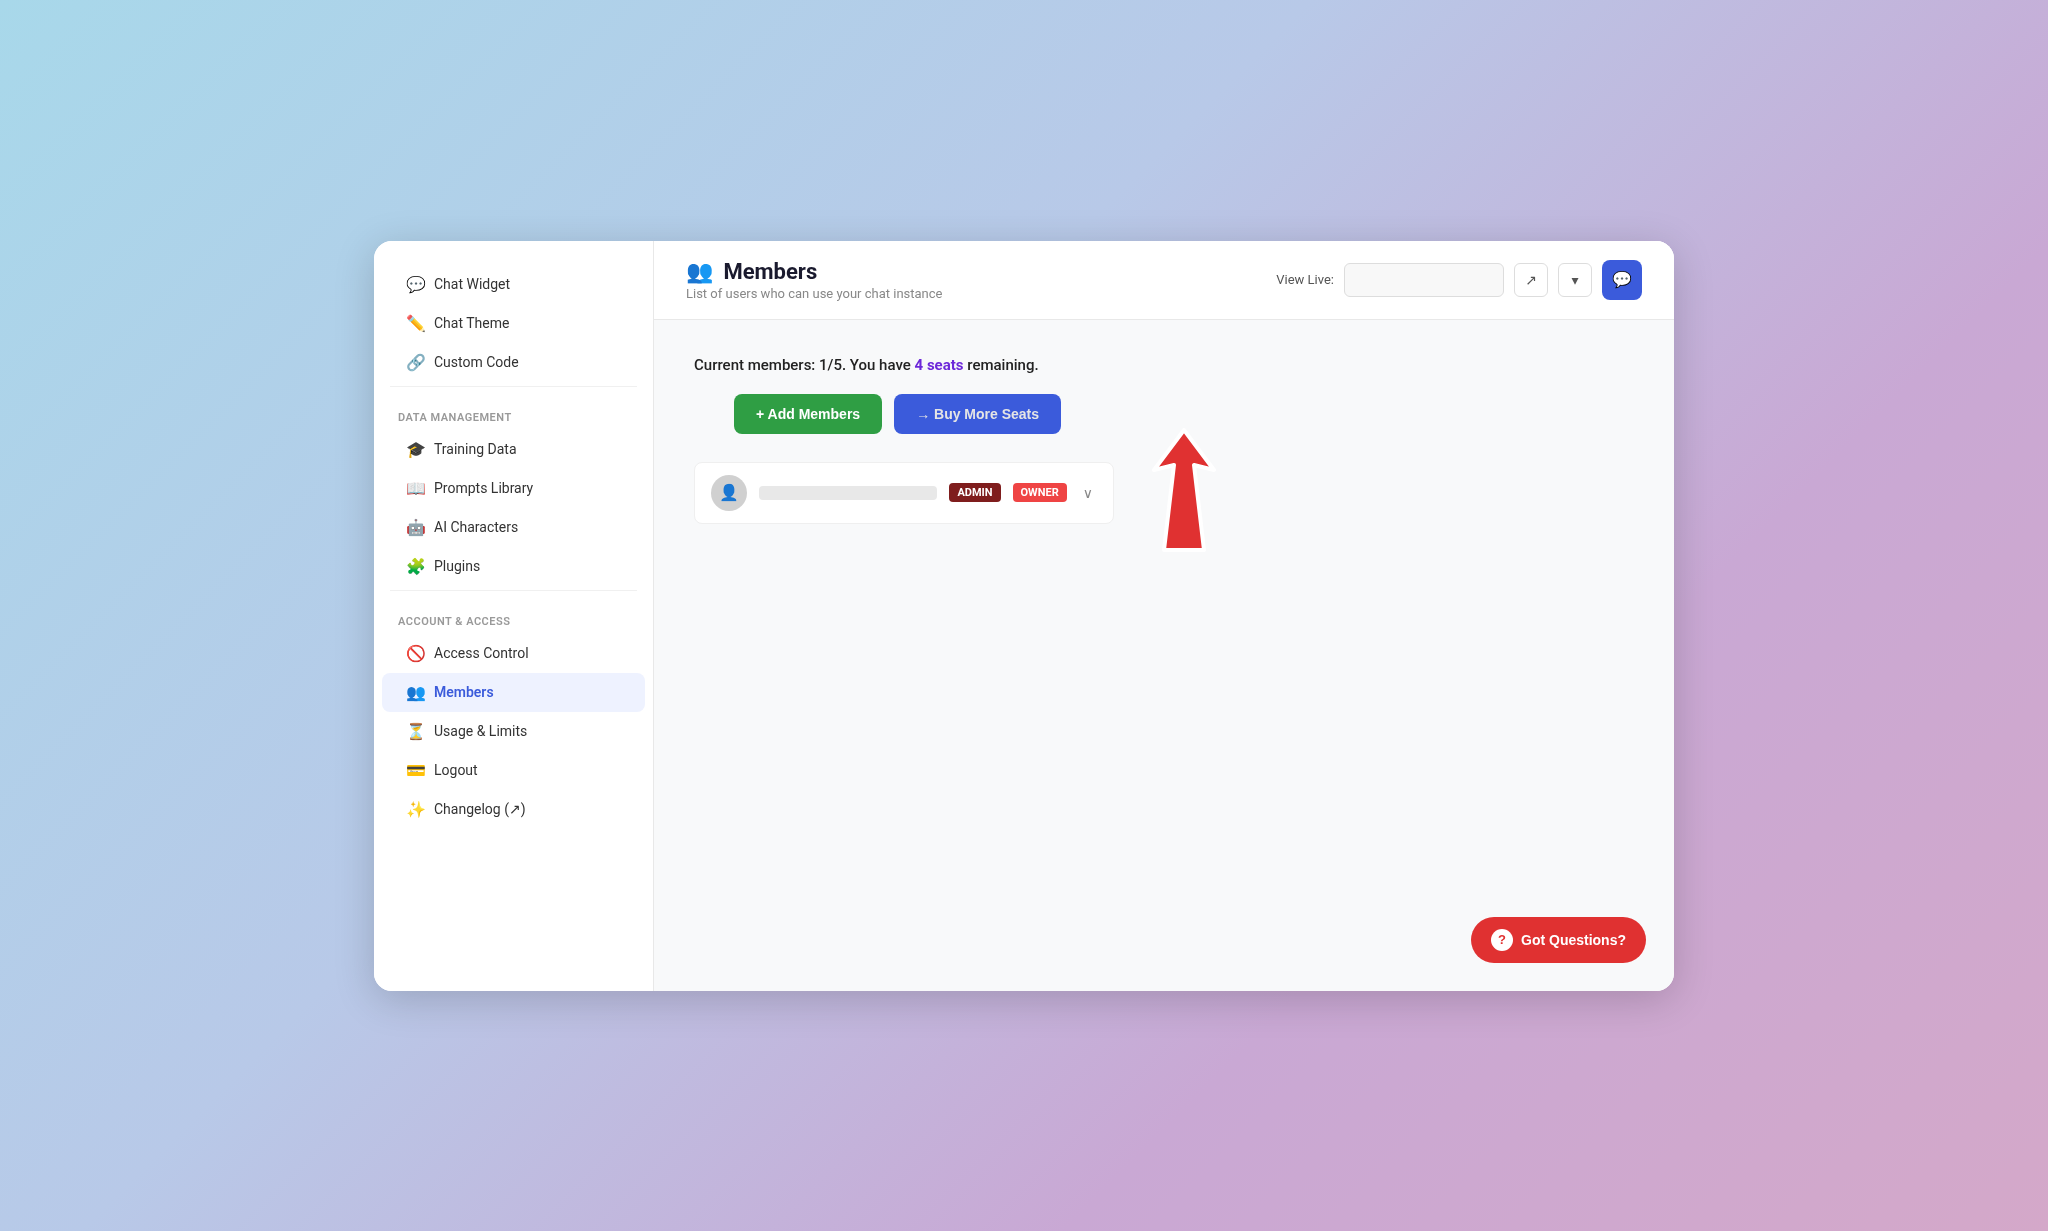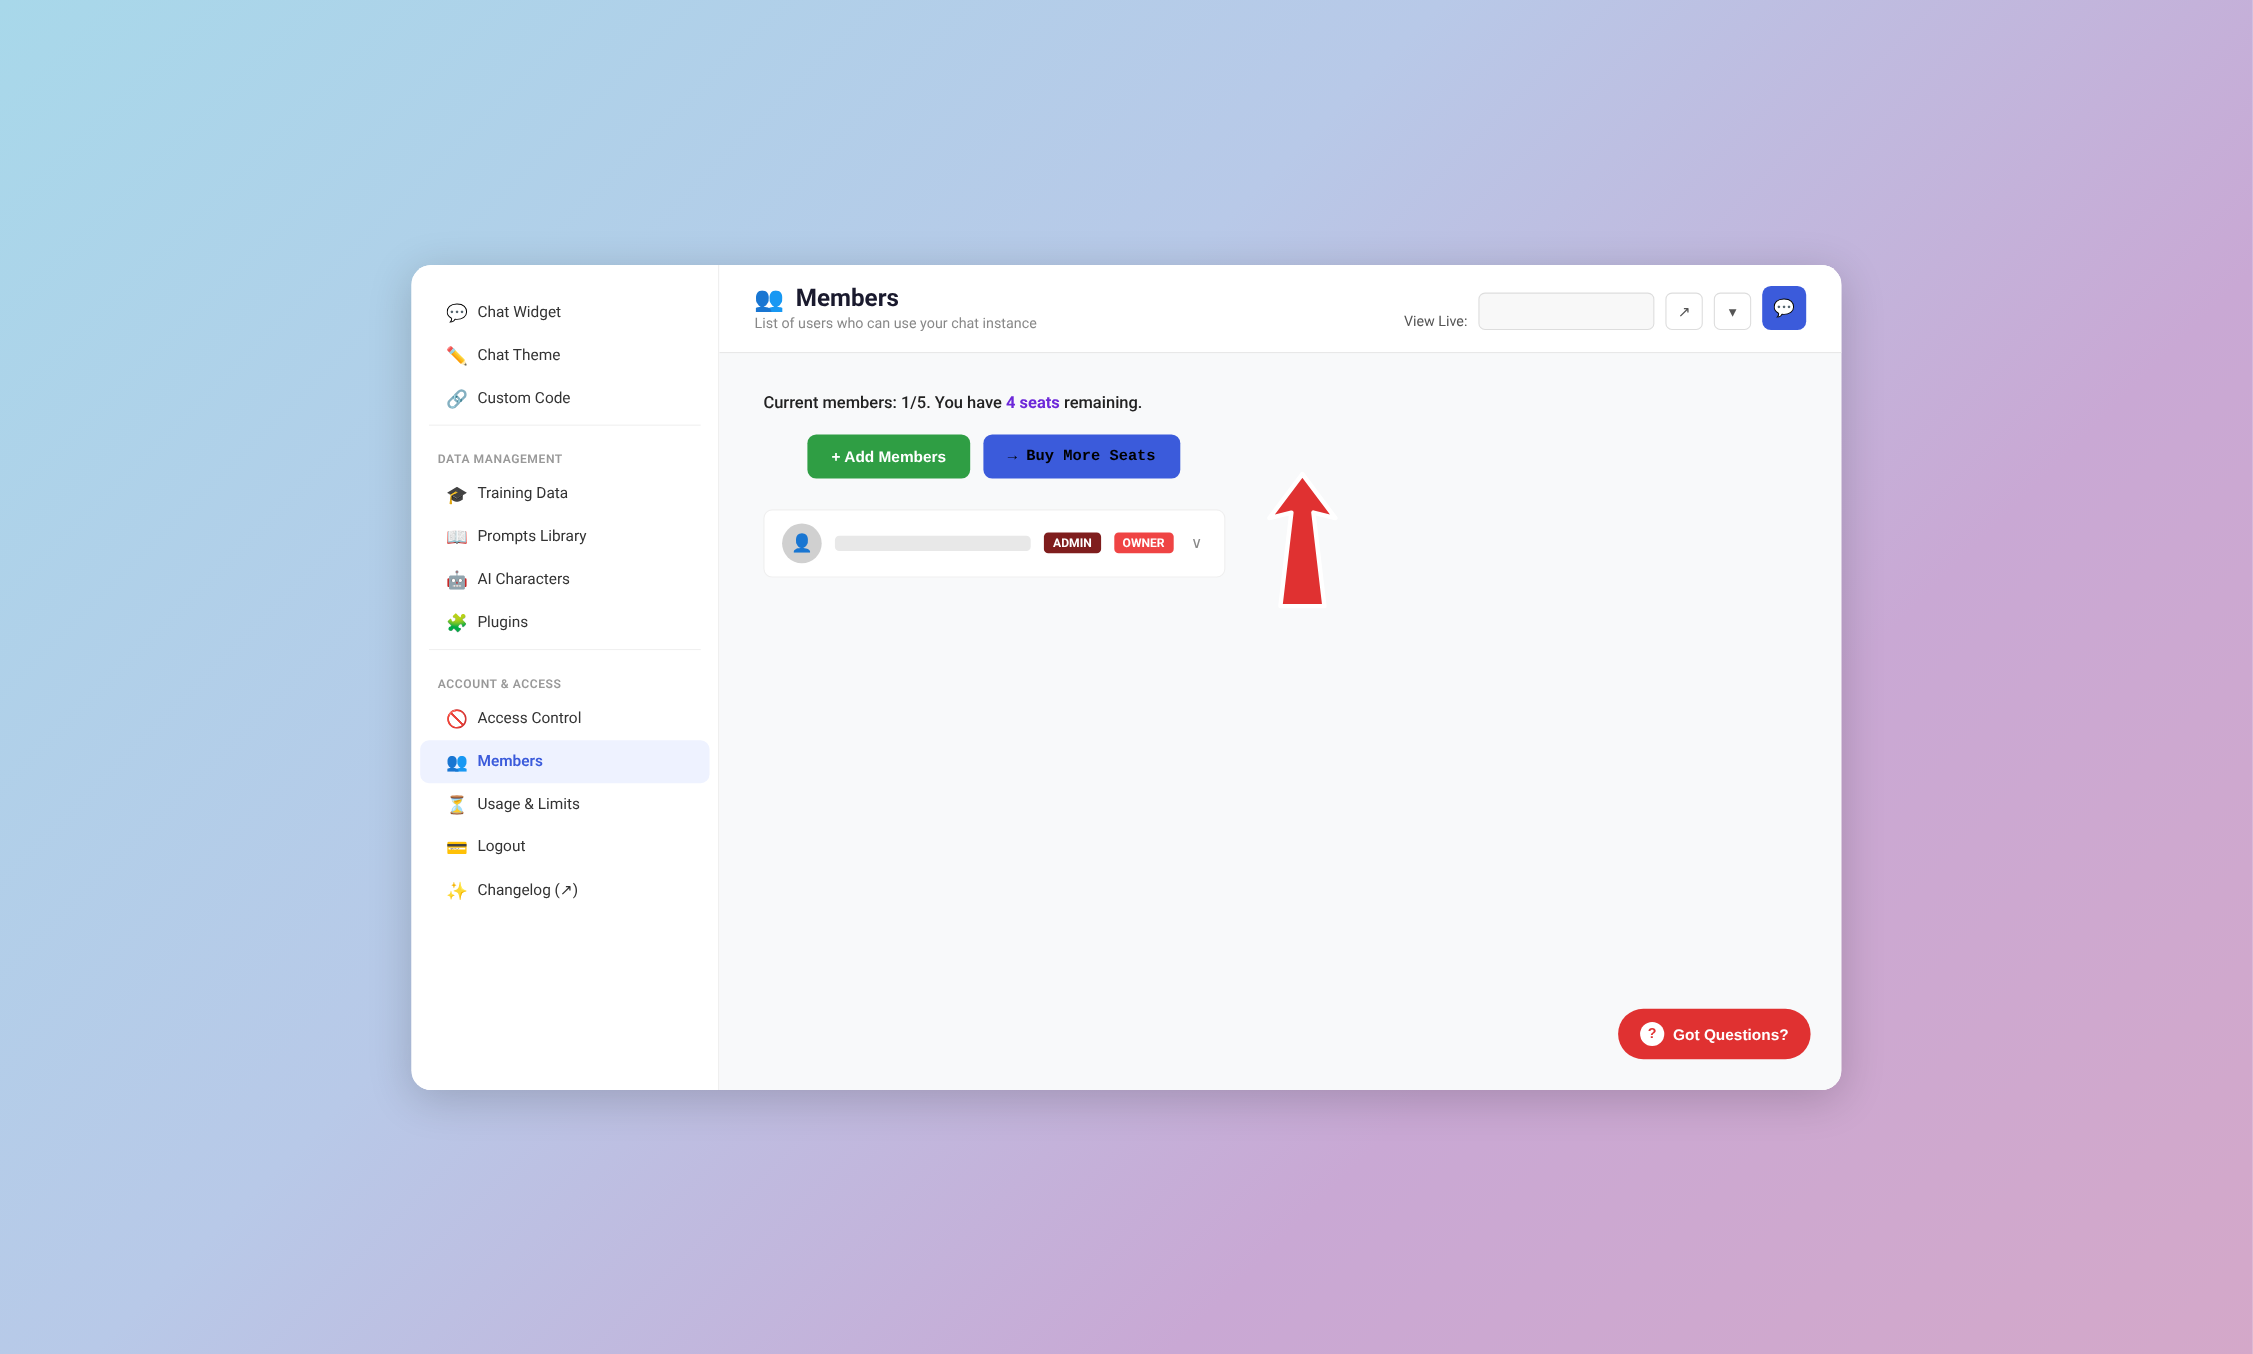--- a/index.html
+++ b/index.html
@@ -114,21 +114,21 @@
     .page-title-icon {
       font-size: 22px;
     }
     .page-subtitle {
       font-size: 13px;
       color: #888;
       margin-top: 2px;
     }
     .header-controls {
       display: flex;
-      align-items: flex-end;
+      align-items: center;
       gap: 10px;
     }
     .view-live-label {
       font-size: 13px;
       color: #555;
     }
     .view-live-input {
       width: 160px;
       height: 34px;
       border: 1px solid #ddd;
@@ -194,32 +194,31 @@
       padding: 12px 22px;
       font-size: 14px;
       font-weight: 600;
       cursor: pointer;
       display: flex;
       align-items: center;
       gap: 6px;
     }
     .btn-buy-seats {
       background: #3b5bdb;
-      color: #000000;
+      color: #e5e5e5;
       border: none;
       border-radius: 8px;
       padding: 12px 22px;
       font-size: 14px;
       font-weight: 600;
       cursor: pointer;
       display: flex;
       align-items: center;
       gap: 6px;
       position: relative;
-      font-family: Liberation Mono, monospace;
     }
     
     .member-row {
       display: flex;
       align-items: center;
       gap: 12px;
       padding: 12px 16px;
       background: white;
       border-radius: 8px;
       border: 1px solid #efefef;

